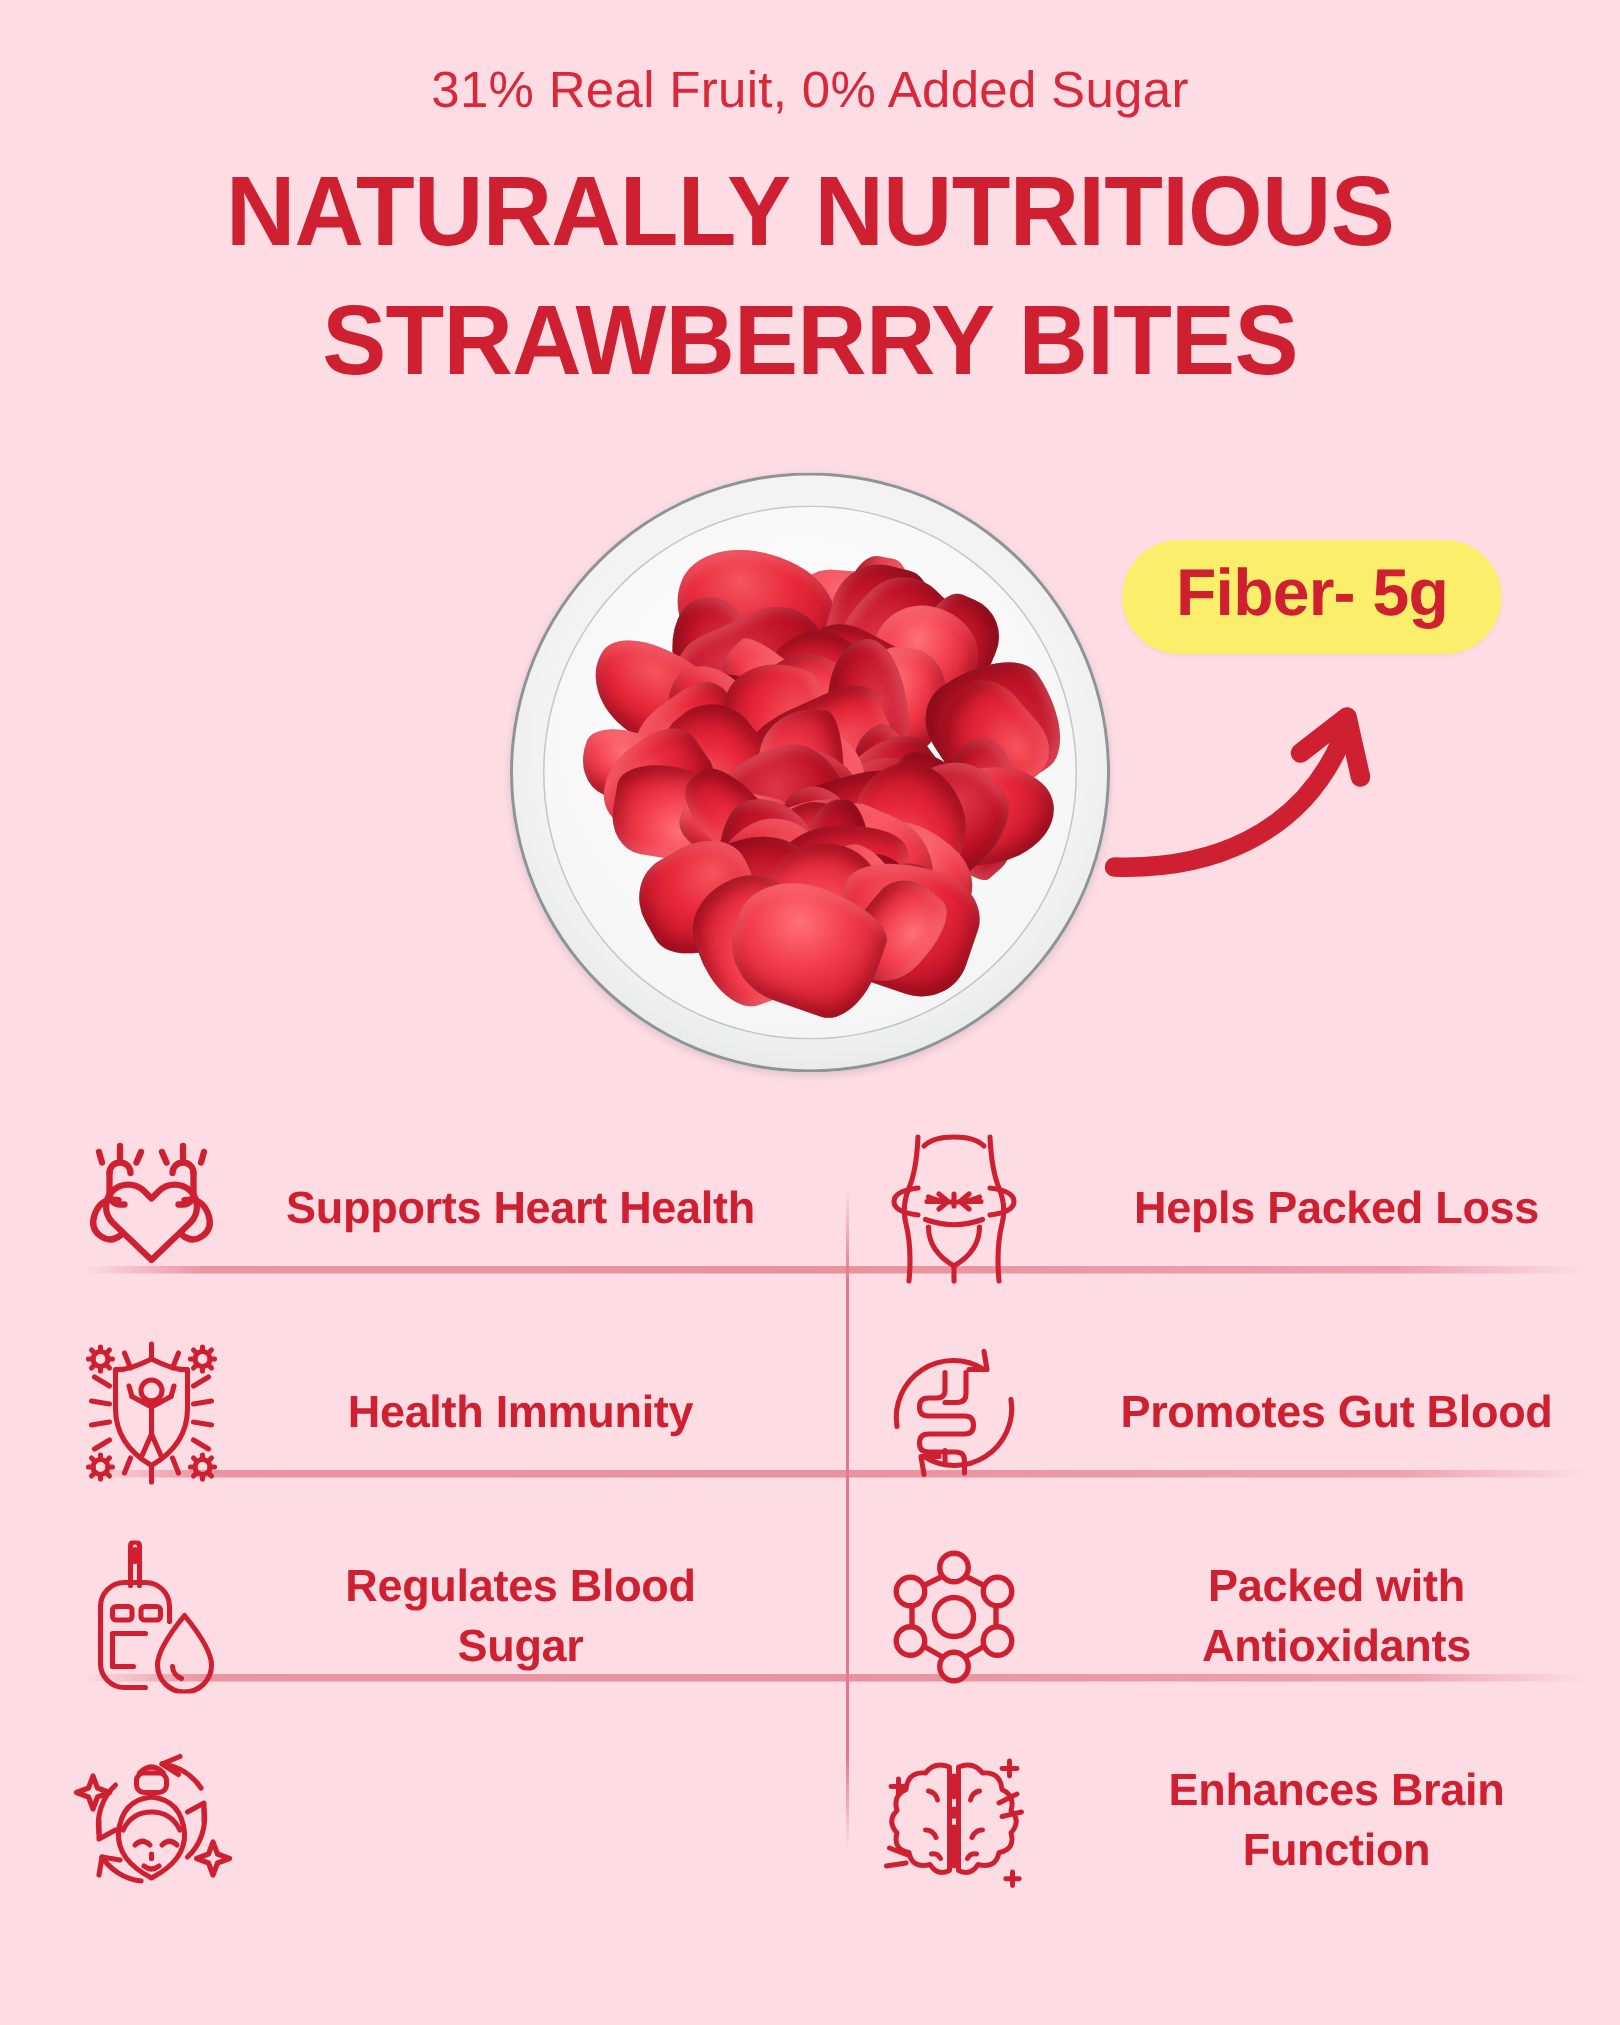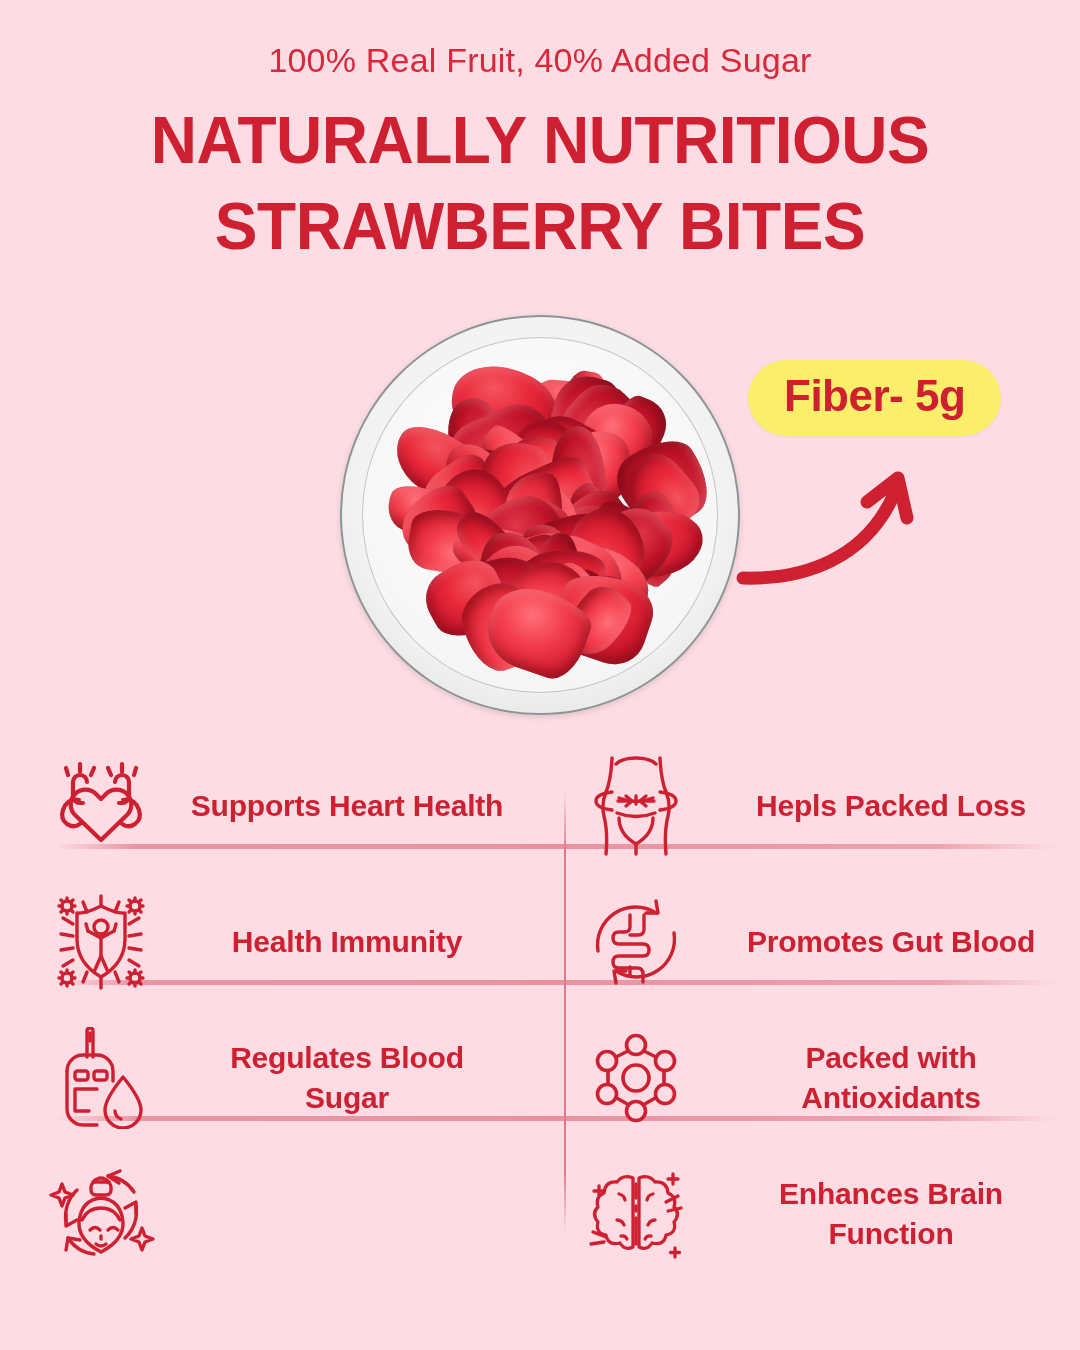--- a/index.html
+++ b/index.html
@@ -173,21 +173,21 @@
     line-height: 1.33;
     letter-spacing: -0.2px;
   }
   .cell.right .icon-box { width: 160px; min-width: 160px; }
   .cell.right .label { padding-right: 30px; }
 </style>
 </head>
 <body>
 
 <div class="header">
-  <div class="eyebrow">100% Real Fruit, 40% Added Sugar</div>
+  <div class="eyebrow">31% Real Fruit, 0% Added Sugar</div>
   <div class="headline">
     <span class="line1">NATURALLY NUTRITIOUS</span>
     <span class="line2">STRAWBERRY BITES</span>
   </div>
 </div>
 
 <div class="hero">
   <div class="bowl-wrap">
     <div class="bowl">
       <div class="bowl-inner">

